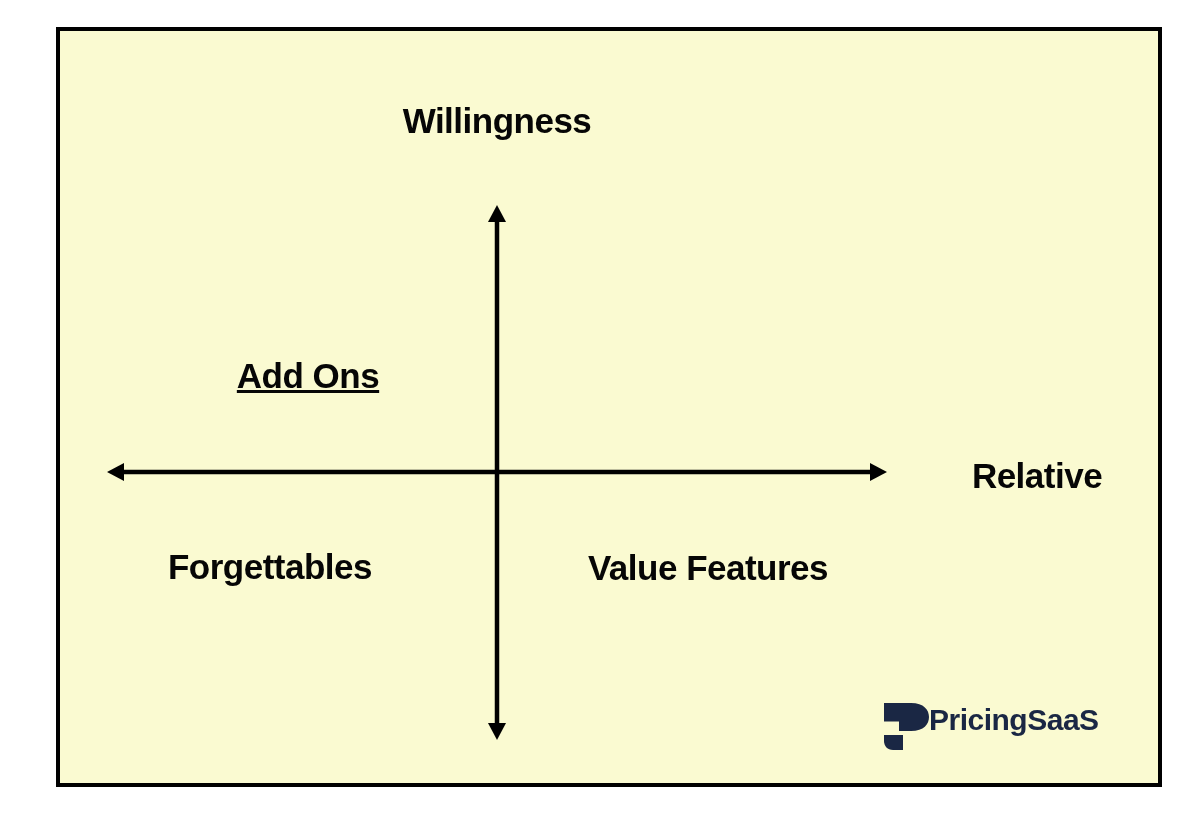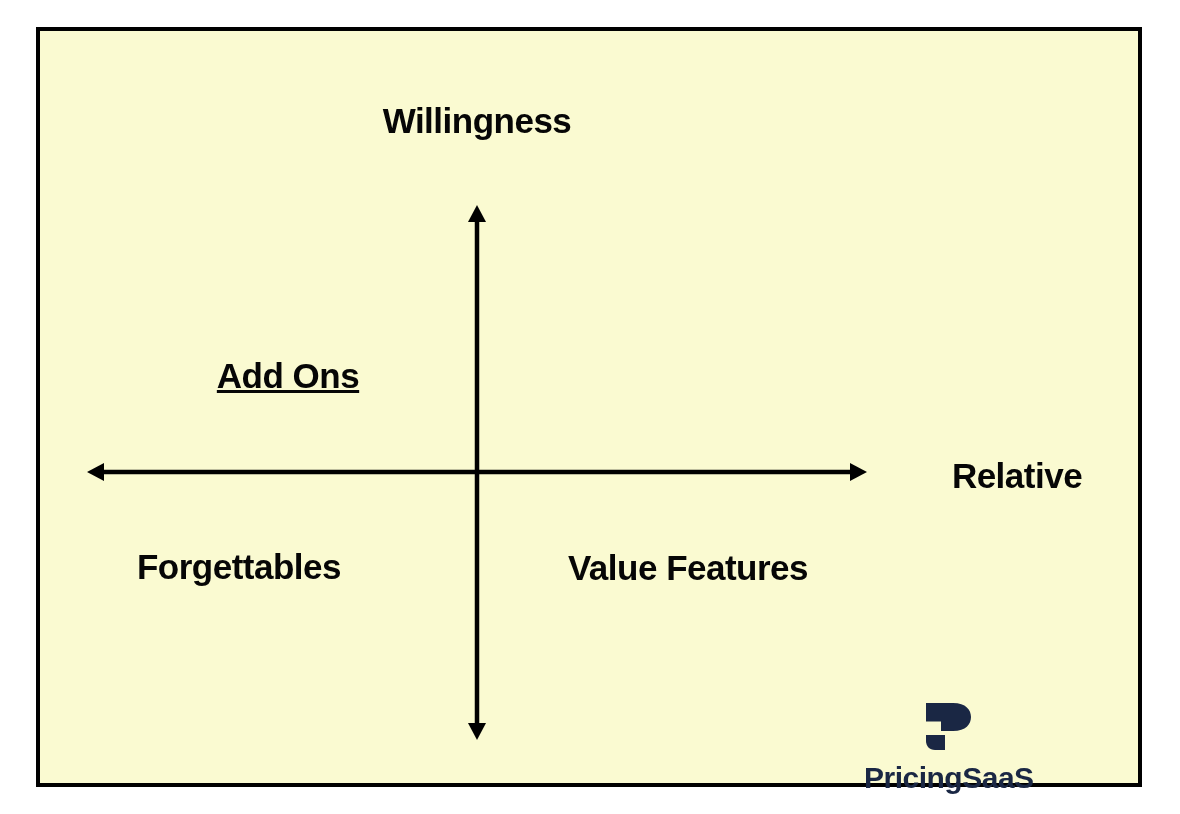--- a/index.html
+++ b/index.html
@@ -1,36 +1,36 @@
 <!DOCTYPE html>
 <html><head>
 <meta charset="utf-8">
 <style>
   html,body{margin:0;padding:0;}
   body{
     width:1180px;height:814px;background:#ffffff;
     font-family:"Liberation Sans",sans-serif;
     -webkit-font-smoothing:antialiased;
   }
-  .canvas{position:relative;width:1148px;height:814px;overflow:hidden;}
+  .canvas{position:relative;width:1148px;height:814px;overflow:hidden;margin-left:20px;}
   .frame{
     position:absolute;left:36px;top:27px;width:1098px;height:752px;
     border:4px solid #000;background:#FAFAD1;
   }
   .axes-svg{position:absolute;left:0;top:0;pointer-events:none;}
   .label{
     position:absolute;transform:translate(-50%,-50%);
     font-weight:700;font-size:35px;letter-spacing:-0.5px;
     color:#060606;text-align:center;white-space:nowrap;
   }
   .axis-title{line-height:49px;}
   .axis-title-x{line-height:47px;}
   .logo{
     position:absolute;left:864px;top:703px;
-    display:flex;align-items:center;gap:11px;flex-direction:column;
+    display:flex;align-items:flex-start;gap:0;
   }
   .logo-text{
     font-weight:700;font-size:30px;letter-spacing:-0.5px;
     color:#1A2744;
   }
 </style>
 </head>
 <body>
 
 <div class="canvas">
@@ -56,21 +56,21 @@
     <div>Willingness</div>
   </div>
 
   <div class="label axis-title-x" style="left:1017px;top:475px;">
     <div>Relative</div>
   </div>
 
   <div class="label" style="left:288px;top:376px;text-decoration:underline;">Add Ons</div>
 
 
-  <div class="label" style="left:239px;top:567px;">Forgettables</div>
+  <div class="label" style="left:250px;top:567px;">Forgettables</div>
 
   <div class="label" style="left:688px;top:568px;">Value Features</div>
 
   <div class="logo">
     <svg width="45" height="47" viewBox="0 0 45 47">
       <path d="M0 0 H27 C40 0 45 7 45 14 C45 21 40 28 27 28 H15 V18.5 H0 Z" fill="#1A2744"></path>
       <path d="M0 32 H19 V47 H9 C3.5 47 0 43 0 38 Z" fill="#1A2744"></path>
     </svg>
     <span class="logo-text">PricingSaaS</span>
   </div>

